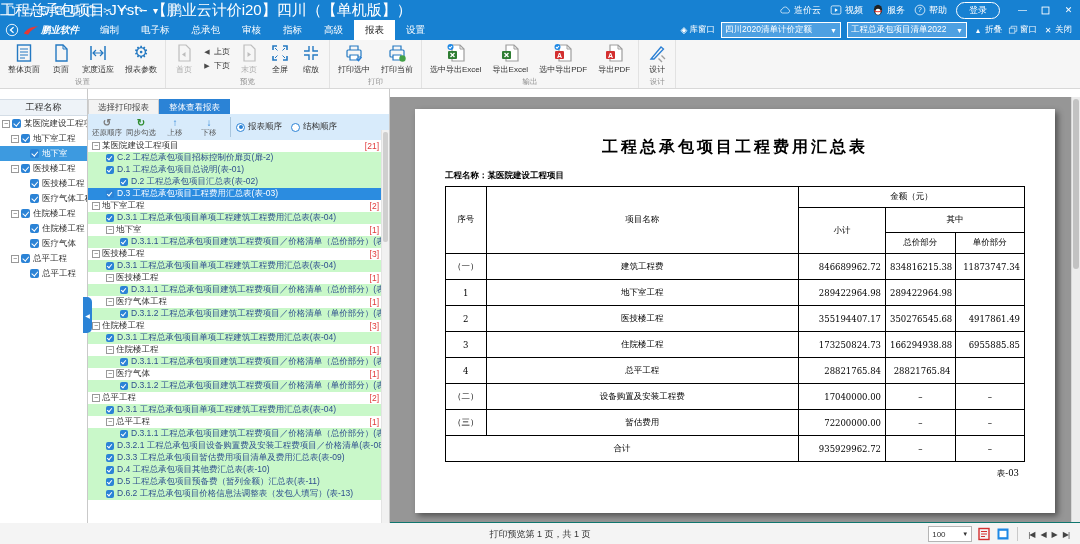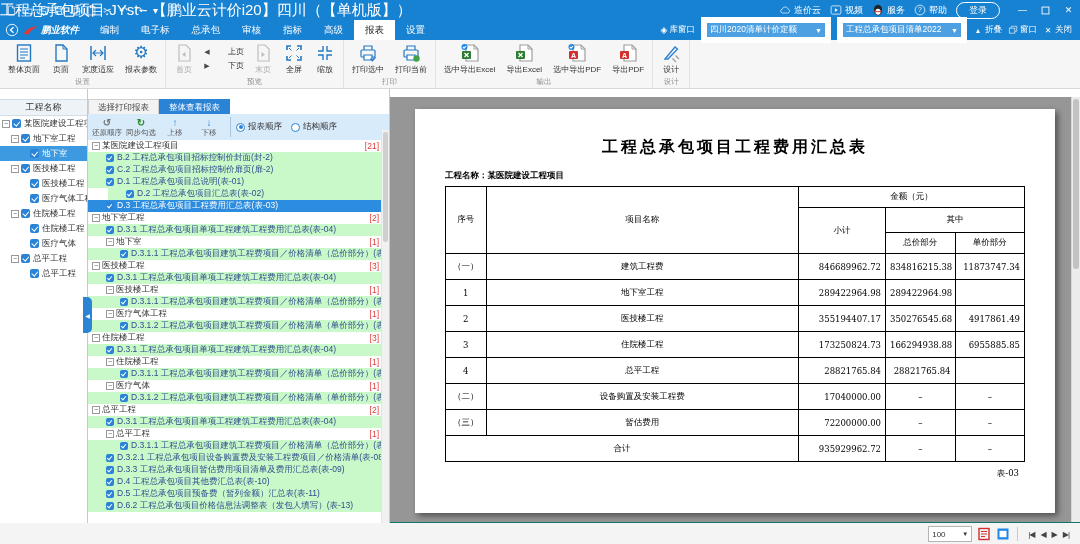--- a/index.html
+++ b/index.html
@@ -23,35 +23,35 @@
 
   
   .menubar{height:20px;background:#1781d2;display:flex;align-items:center;color:#fff;font-size:9.5px;position:relative;}
   .back-btn{width:14px;height:14px;margin:0 4px 0 5px;color:#fff;}
   .brand{display:flex;align-items:center;gap:2px;font-weight:bold;font-style:italic;margin-right:10px;}
   .brand .icon{width:16px;height:11px;}
   .menu-tab{padding:0 11px;height:20px;line-height:20px;cursor:default;}
   .menu-tab.active{background:#fff;color:#222;}
   .mb-right{margin-left:auto;display:flex;align-items:center;gap:6px;padding-right:8px;font-size:8.5px;}
   .lib-label{display:flex;align-items:center;gap:2px;}
-  .mb-select{display:flex;align-items:center;background:#4da0e2;border:6px solid #ffffff;height:14px;padding:0 3px;min-width:112px;}
+  .mb-select{display:flex;align-items:center;background:#4da0e2;border:1px solid #ffffff;height:14px;padding:0 3px;min-width:112px;}
   .mb-select .caret{margin-left:auto;font-size:7px;padding-left:4px;}
   .mb-tool{display:flex;align-items:center;gap:2px;}
   .mb-tool .icon{width:10px;height:10px;color:#fff;font-size:8px;}
 
   
   .ribbon{height:48px;background:#f6f6f6;border-bottom:1px solid #d8d8d8;display:flex;align-items:stretch;}
   .rgroup{display:flex;flex-direction:column;border-right:1px solid #e2e2e2;padding:0 3px;}
   .rbuttons{flex:1;display:flex;align-items:flex-start;padding-top:2px;gap:1px;}
   .rbtn{display:flex;flex-direction:column;align-items:center;justify-content:flex-start;padding:1px 5px;font-size:8px;color:#333;cursor:default;}
   .rbtn .ricon{width:20px;height:20px;color:#2479c2;font-size:17px;line-height:20px;margin-bottom:1px;}
   .rbtn.disabled{color:#adadad;}
   .rbtn.disabled .ricon{color:#bdbdbd;}
   .rstack{display:flex;flex-direction:column;justify-content:center;gap:3px;padding:4px 3px 0 3px;}
-  .rsmall{display:flex;align-items:center;gap:17px;font-size:8px;color:#333;}
+  .rsmall{display:flex;align-items:center;gap:3px;font-size:8px;color:#333;}
   .rsmall .icon{width:8px;height:8px;color:#4a4a4a;font-size:7px;}
   .rgroup-label{height:12px;line-height:12px;text-align:center;font-size:7.5px;color:#909090;}
 
   
   .main{display:flex;height:434px;background:#fff;}
   .left-panel{width:88px;flex:0 0 88px;border-right:1px solid #c9c9c9;padding-top:10px;box-sizing:border-box;overflow:hidden;}
   .lp-header{height:15px;line-height:15px;background:#eef3f8;border-top:1px solid #d4dde6;border-bottom:1px solid #d4dde6;font-size:9px;text-align:center;color:#333;}
   .trow{height:15px;display:flex;align-items:center;font-size:8.5px;color:#333;white-space:nowrap;overflow:hidden;cursor:default;}
   .trow.sel{background:#3d9ae0;color:#fff;}
   .exp{width:8px;height:8px;box-sizing:border-box;border:1px solid #999;background:#fff;color:#555;
@@ -553,31 +553,27 @@
           </span>
         </div>
       <div class="mlist" id="mlist">
           <div class="lrow lgroup" style="padding-left: 4px;">
             <span class="exp">−</span>
             <span class="llabel">某医院建设工程项目</span>
             <span class="lcount">[21]</span>
           </div>
           <div class="lrow litem" style="padding-left: 18px;">
             <span class="cb"></span>
-            <span class="llabel">B.2 工程总承包项目招标控制价封面(封-2)</span>
-          </div>
-          <div class="lrow litem" style="padding-left: 18px;">
-            <span class="cb"></span>
             <span class="llabel">C.2 工程总承包项目招标控制价扉页(扉-2)</span>
           </div>
           <div class="lrow litem" style="padding-left: 18px;">
             <span class="cb"></span>
             <span class="llabel">D.1 工程总承包项目总说明(表-01)</span>
           </div>
-          <div class="lrow litem" style="padding-left: 18px; margin-left: 20px;">
+          <div class="lrow litem" style="padding-left: 32px;">
             <span class="cb"></span>
             <span class="llabel">D.2 工程总承包项目汇总表(表-02)</span>
           </div>
           <div class="lrow litem lsel" style="padding-left: 18px;">
             <span class="cb"></span>
             <span class="llabel">D.3 工程总承包项目工程费用汇总表(表-03)</span>
           </div>
           <div class="lrow lgroup" style="padding-left: 4px;">
             <span class="exp">−</span>
             <span class="llabel">地下室工程</span>
@@ -781,20 +777,21 @@
         </table>
         <div class="rp-note">表-03</div>
       </div>
       <div class="pv-scroll">
           <div class="pv-thumb"></div>
         </div>
     </div>
   </div>
 
   <div class="statusbar">
+    <div class="sb-center">打印预览第 1 页，共 1 页</div>
     <div class="sb-right">
       <span class="sb-select">
           <span>100</span>
           <span style="font-size:6px">▼</span>
         </span>
       <span class="icon sb-iconbtn" id="ic-pagesetup">
           <svg viewBox="0 0 14 14">
             <rect x="2" y="1.5" width="10" height="11" fill="none" stroke="#d32f2f" stroke-width="1.4"></rect>
             <path d="M4 4.5h6M4 7h6M4 9.5h4" stroke="#d32f2f"></path>
           </svg>

